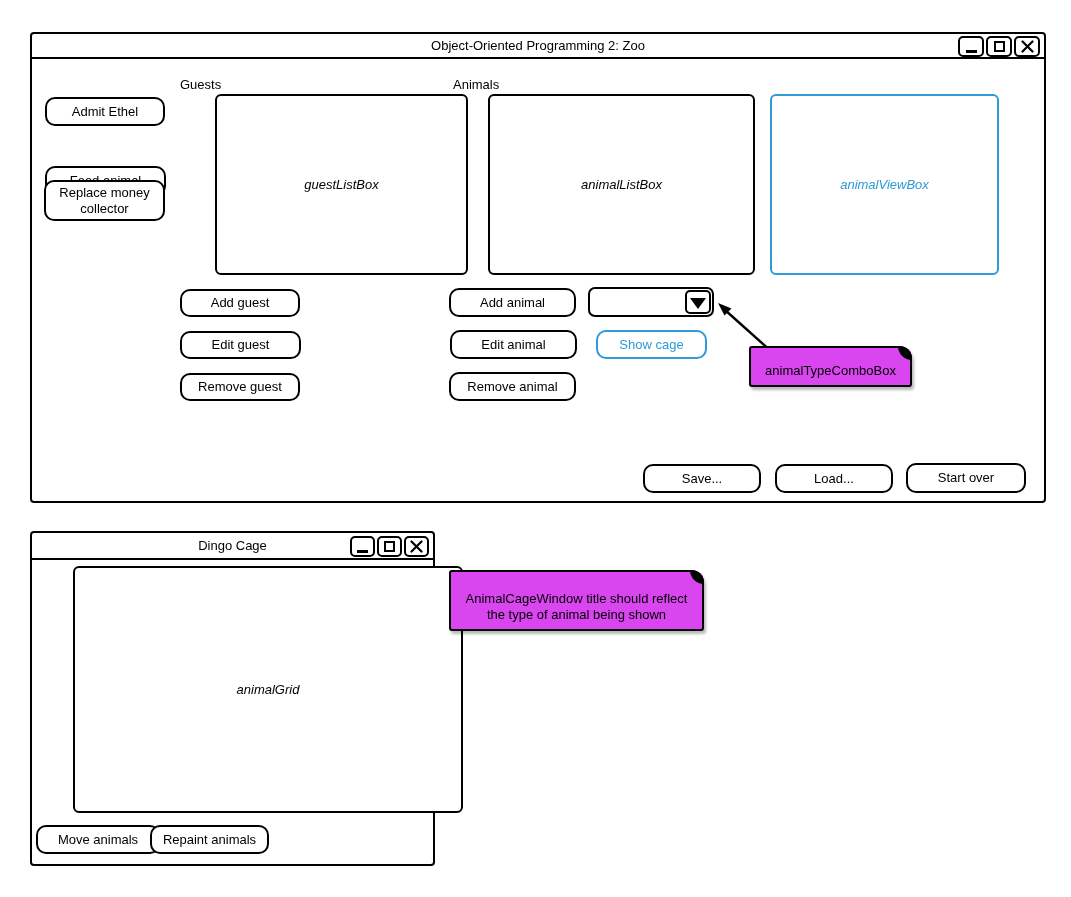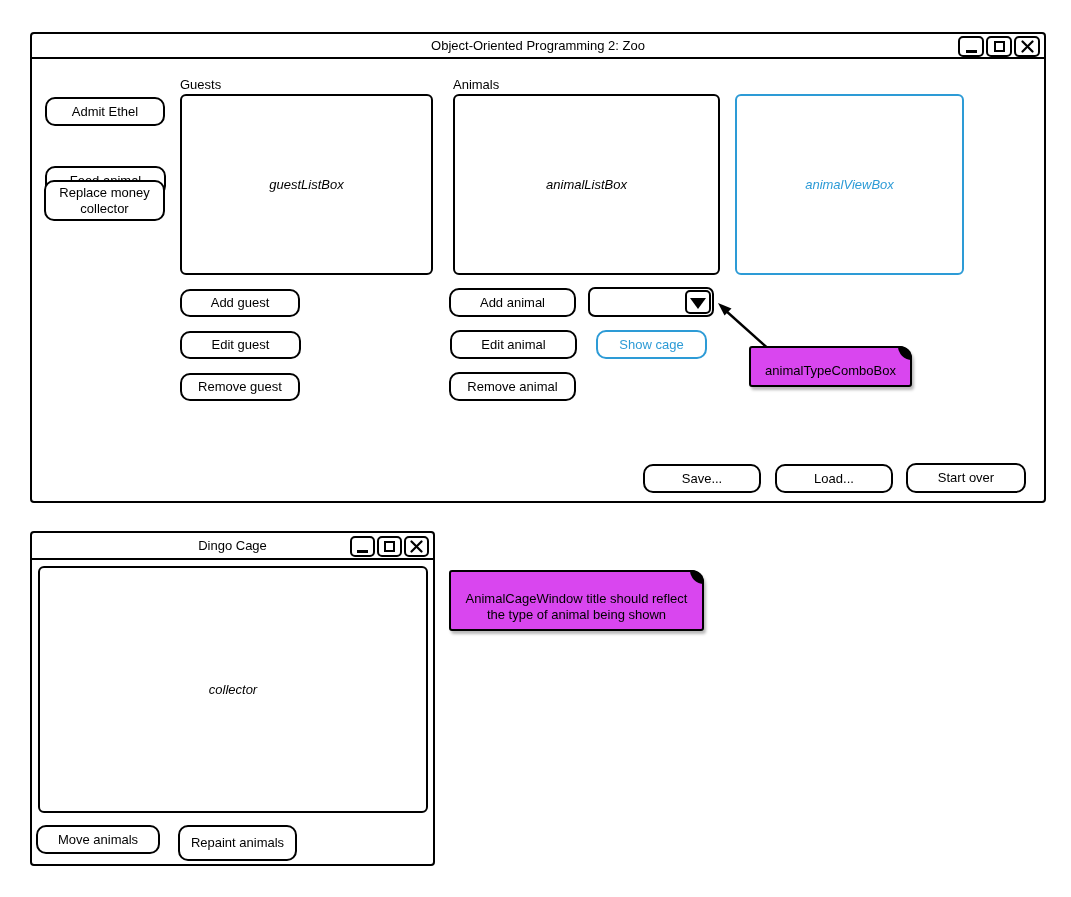--- a/index.html
+++ b/index.html
@@ -62,20 +62,21 @@
   .box {
     position: absolute;
     border: 2px solid #000;
     border-radius: 6px;
     background: #fff;
     display: flex;
     align-items: center;
     justify-content: center;
     font-style: italic;
     font-size: 13px;
+    margin-left: 35px;
   }
   .box.blue { border-color: #2D9BD6; color: #2D9BD6; }
   .sec-label { position: absolute; font-size: 13px; }
   .combo {
     position: absolute;
     border: 2px solid #000;
     border-radius: 7px;
     background: #fff;
   }
   .combo .value {
@@ -212,22 +213,22 @@
       <button class="win-btn" style="width:25px;height:21px;">
         <svg width="13" height="13" viewBox="0 0 13 13">
           <line x1="1.5" y1="1.5" x2="11.5" y2="11.5" stroke="#000" stroke-width="2.2" stroke-linecap="round"></line>
           <line x1="11.5" y1="1.5" x2="1.5" y2="11.5" stroke="#000" stroke-width="2.2" stroke-linecap="round"></line>
         </svg>
       </button>
     </div>
   </div>
 
   <div class="box" style="left:6px; top:33px; width:390px; height:247px;">
-    <span>collector</span>
+    <span>animalGrid</span>
   </div>
 
   <button class="btn" style="left:4px; top:292px; width:124px; height:29px;">Move animals</button>
-  <button class="btn" style="left:146px; top:292px; width:119px; height:36px;">Repaint animals</button>
+  <button class="btn" style="left:118px; top:292px; width:119px; height:29px;">Repaint animals</button>
 </div>
 
 <div class="note" style="left:449px; top:570px; width:255px; height:61px;">
   <span>AnimalCageWindow title should reflect the type of animal being shown</span>
 </div>
 
 </body></html>

